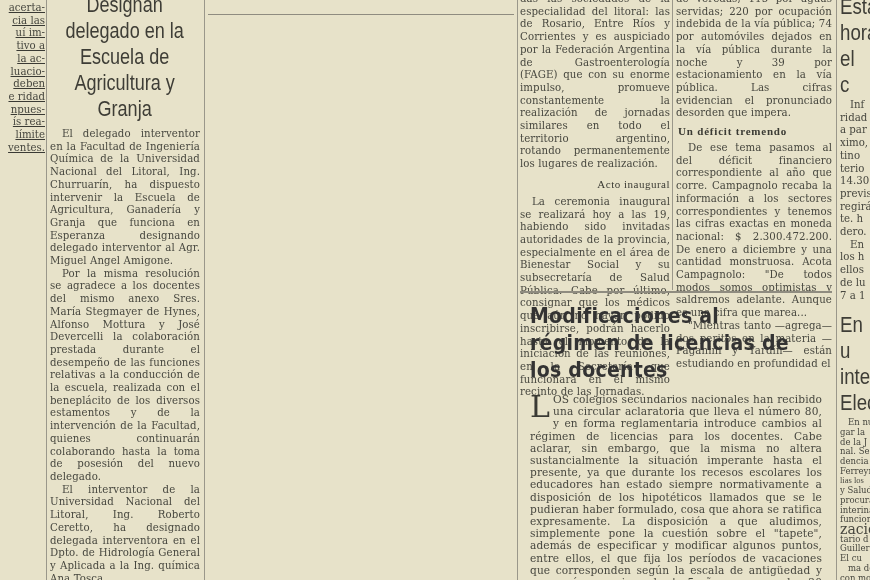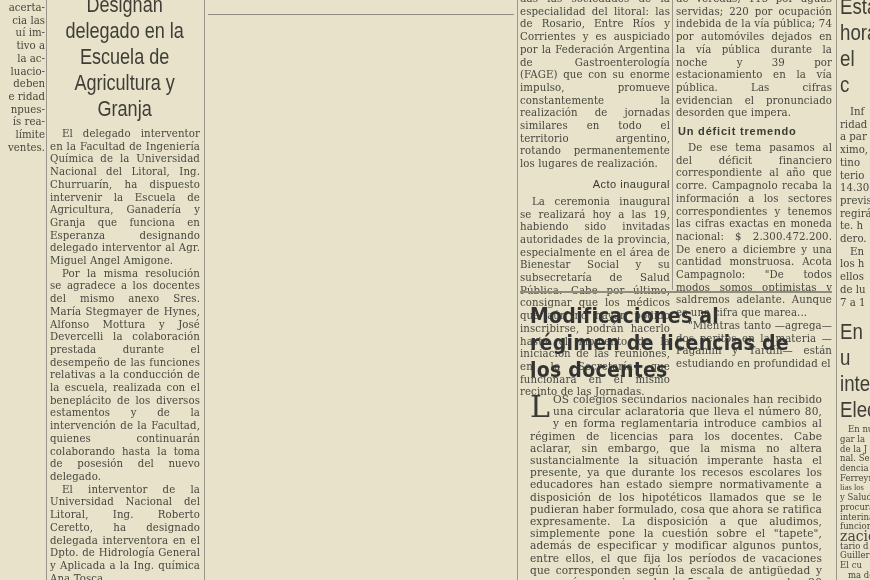--- a/index.html
+++ b/index.html
@@ -17,39 +17,39 @@
     font-size:10.2px; line-height:12.7px; text-align:justify;
     letter-spacing:0.1px; color:#47473f;
   }
   .body-text p { margin:0; text-indent:12px; }
   .cond-head {
     font-family:"Liberation Sans", sans-serif;
     font-stretch:condensed;
     color:#3e3d36;
   }
   .sub-head {
-    font-family:Liberation Sans, sans-serif;
+    font-family:Liberation Serif, serif;
     font-weight:bold; color:#3a3a33; letter-spacing:0.6px;
   }
   .bold-head {
     font-family:"DejaVu Sans", sans-serif; font-weight:bold; color:#333;
   }
   .frag { font-size:10.2px; line-height:12.7px; white-space:nowrap; color:#47473f; }
   .dropcap { float:left; font-size:30px; line-height:24px; margin:2px 3px 0 0; font-family:"DejaVu Serif", serif; color:#3a3a34; }
 </style>
 </head>
 <body>
 
 <div class="rule-v" style="left:46px;"></div>
 <div class="rule-v" style="left:204px;"></div>
 <div class="rule-v" style="left:517px;"></div>
 <div class="rule-v" style="left:672px; height:290px;"></div>
 <div class="rule-v" style="left:836px;"></div>
 
-<div class="col" style="left:0; width:45px; text-align:right;">
+<div class="col" style="left:0; width:45px; text-align:right;text-decoration:underline;">
   <div style="padding-top:2px;">
     <div class="frag">acerta-</div>
     <div class="frag">cia las</div>
     <div class="frag">uí im-</div>
     <div class="frag">tivo a</div>
     <div class="frag">la ac-</div>
     <div class="frag">luacio-</div>
     <div class="frag">deben</div>
     <div class="frag">e ridad</div>
     <div class="frag">npues-</div>
@@ -111,21 +111,21 @@
     <span>OS colegios secundarios nacionales han recibido una circular aclaratoria que lleva el número 80, y en forma reglamentaria introduce cambios al régimen de licencias para los docentes. Cabe aclarar, sin embargo, que la misma no altera sustancialmente la situación imperante hasta el presente, ya que durante los recesos escolares los educadores han estado siempre normativamente a disposición de los hipotéticos llamados que se le pudieran haber formulado, cosa que ahora se ratifica expresamente. La disposición a que aludimos, simplemente pone la cuestión sobre el "tapete", además de especificar y modificar algunos puntos, entre ellos, el que fija los períodos de vacaciones que corresponden según la escala de antigüedad y que será como sigue: hasta 5 años corresponden 20 días; hasta 10 años, 25 días; hasta 15 años, 30 días, y 35 días para más de 15 años de servicio, con la innovación de</span>
   </div>
 </div>
 
 <div class="col" style="left:840px; width:30px;">
   <div class="cond-head" style="font-size:22px; line-height:26px; margin-top:-6px; transform:scaleX(0.85); transform-origin:left top;">
     <div>Esta</div>
     <div>hora</div>
     <div>el c</div>
   </div>
-  <div style="margin-top:8px;">
+  <div style="margin-top:1px;">
     <div class="frag" style="padding-left:10px;">Inf</div>
     <div class="frag">ridad</div>
     <div class="frag">a par</div>
     <div class="frag">ximo,</div>
     <div class="frag">tino</div>
     <div class="frag">terio</div>
     <div class="frag">14.30</div>
     <div class="frag">previs</div>
     <div class="frag">regirá</div>
     <div class="frag">te. h</div>

